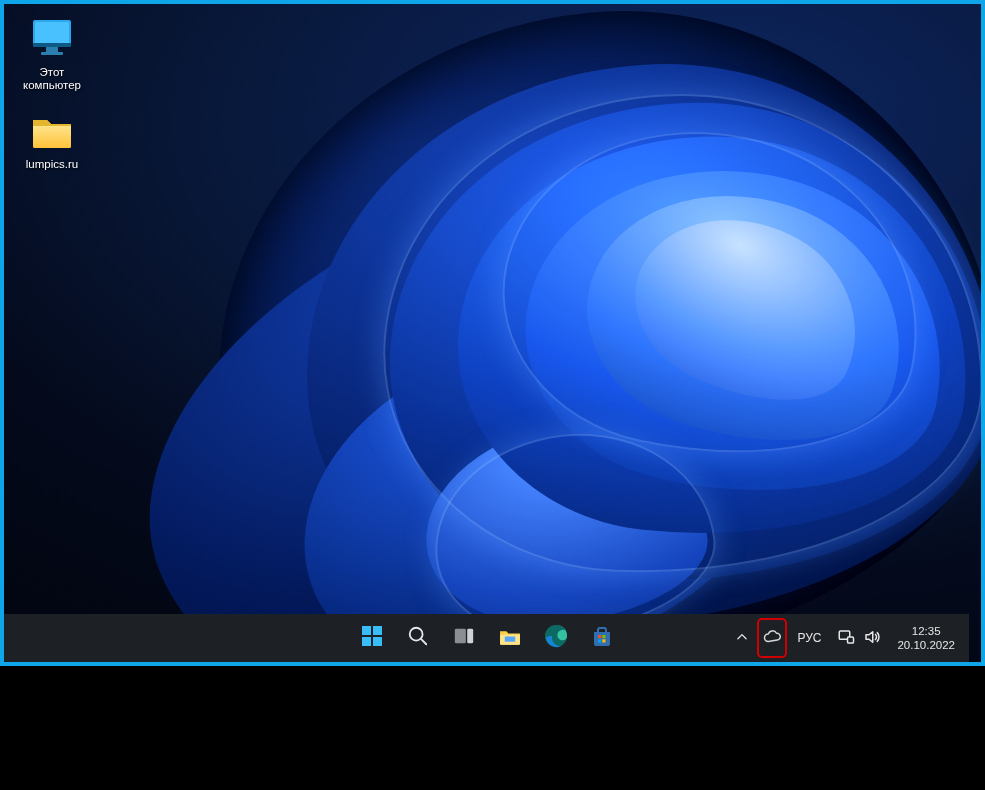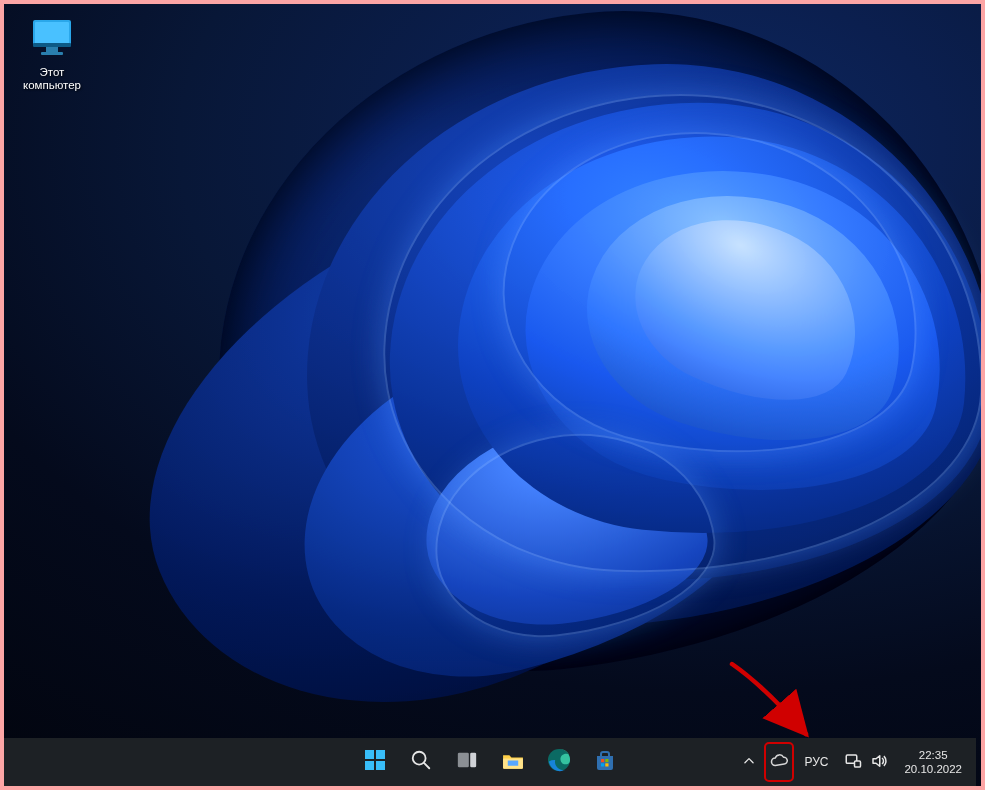--- a/index.html
+++ b/index.html
@@ -4,22 +4,22 @@
 <style>
   * { margin: 0; padding: 0; box-sizing: border-box; }
   html, body { width: 985px; height: 790px; overflow: hidden; }
   body {
     font-family: "Segoe UI", Tahoma, sans-serif;
     background: #000;
   }
   .frame {
     position: relative;
     width: 985px;
-    height: 790px;
-    border: 4px solid #fca5a5;
+    height: 666px;
+    border: 4px solid #0ea5e9;
     padding-left: 44px;
   }
   .desktop {
     position: absolute;
     inset: 0;
     background:
       radial-gradient(120% 100% at 72% 18%, #0d2760 0%, #0b1f4f 20%, #081737 45%, #040a1c 70%, #02050f 100%);
     overflow: hidden;
   }
   
@@ -89,21 +89,21 @@
     font-size: 11.5px; line-height: 13px;
     text-align: center;
     cursor: pointer;
     text-shadow: 1px 1px 2px rgba(0,0,0,0.8);
   }
   .dicon .img { width: 46px; height: 46px; margin-bottom: 4px;
                 display:flex; align-items:center; justify-content:center; }
 
   
   .taskbar {
-    position: absolute; left: 0; right: 5px; bottom: 0;
+    position: absolute; left: 0; right: 12px; bottom: 0;
     height: 48px;
     background: #1d2125;
     display: flex; align-items: center;
   }
   .tb-center {
     position: absolute; left: 50%; transform: translateX(-50%);
     display: flex; gap: 6px;
     align-items: center;
   }
   .tb-btn {
@@ -174,20 +174,36 @@
             <rect x="6" y="6" width="34" height="22" rx="1" fill="#49c1ff"></rect>
             <rect x="4" y="27" width="38" height="4" rx="1" fill="#0d5a86"></rect>
             <rect x="17" y="31" width="12" height="5" fill="#2a7fae"></rect>
             <rect x="12" y="36" width="22" height="3" rx="1" fill="#2a7fae"></rect>
           </svg>
         </div>
         <span>Этот компьютер</span>
       </div>
 
 
+      <div class="dicon">
+        <div class="img">
+          <svg width="46" height="46" viewBox="0 0 46 46">
+            <path d="M4 12 h14 l4 4 h20 v22 a2 2 0 0 1 -2 2 h-34 a2 2 0 0 1 -2 -2 z" fill="#ffcf47"></path>
+            <path d="M4 12 h14 l4 4 h20 v4 h-38 z" fill="#e6b52e"></path>
+            <path d="M4 18 h38 v20 a2 2 0 0 1 -2 2 h-34 a2 2 0 0 1 -2 -2 z" fill="url(#fg)"></path>
+            <defs>
+              <linearGradient id="fg" x1="0" y1="0" x2="0" y2="1">
+                <stop offset="0" stop-color="#ffe38a"></stop>
+                <stop offset="1" stop-color="#ffc23a"></stop>
+              </linearGradient>
+            </defs>
+          </svg>
+        </div>
+        <span>lumpics.ru</span>
+      </div>
 
     </div>
 
     <div class="annot-arrow" style="left:720px; top:652px; width:100px; height:90px;">
       <svg width="100" height="90">
         <defs>
           <marker id="ahead" markerWidth="12" markerHeight="12" refX="9" refY="5" orient="auto">
             <path d="M0,0 L10,5 L0,10 z" fill="#d00000"></path>
           </marker>
         </defs>
@@ -288,19 +304,19 @@
           </span>
           <span>
             <svg width="18" height="18" viewBox="0 0 24 24" fill="none" stroke="#e6e6e6" stroke-width="2">
               <path d="M4 9h4l5-4v14l-5-4H4z" stroke-linejoin="round"></path>
               <path d="M16 8a5 5 0 0 1 0 8"></path>
               <path d="M18.5 5.5a9 9 0 0 1 0 13"></path>
             </svg>
           </span>
         </div>
         <div class="tray-item clock">
-          <span>22:35</span>
+          <span>12:35</span>
           <span>20.10.2022</span>
         </div>
       </div>
     </div>
   </div>
 </div>
 
 </body></html>

